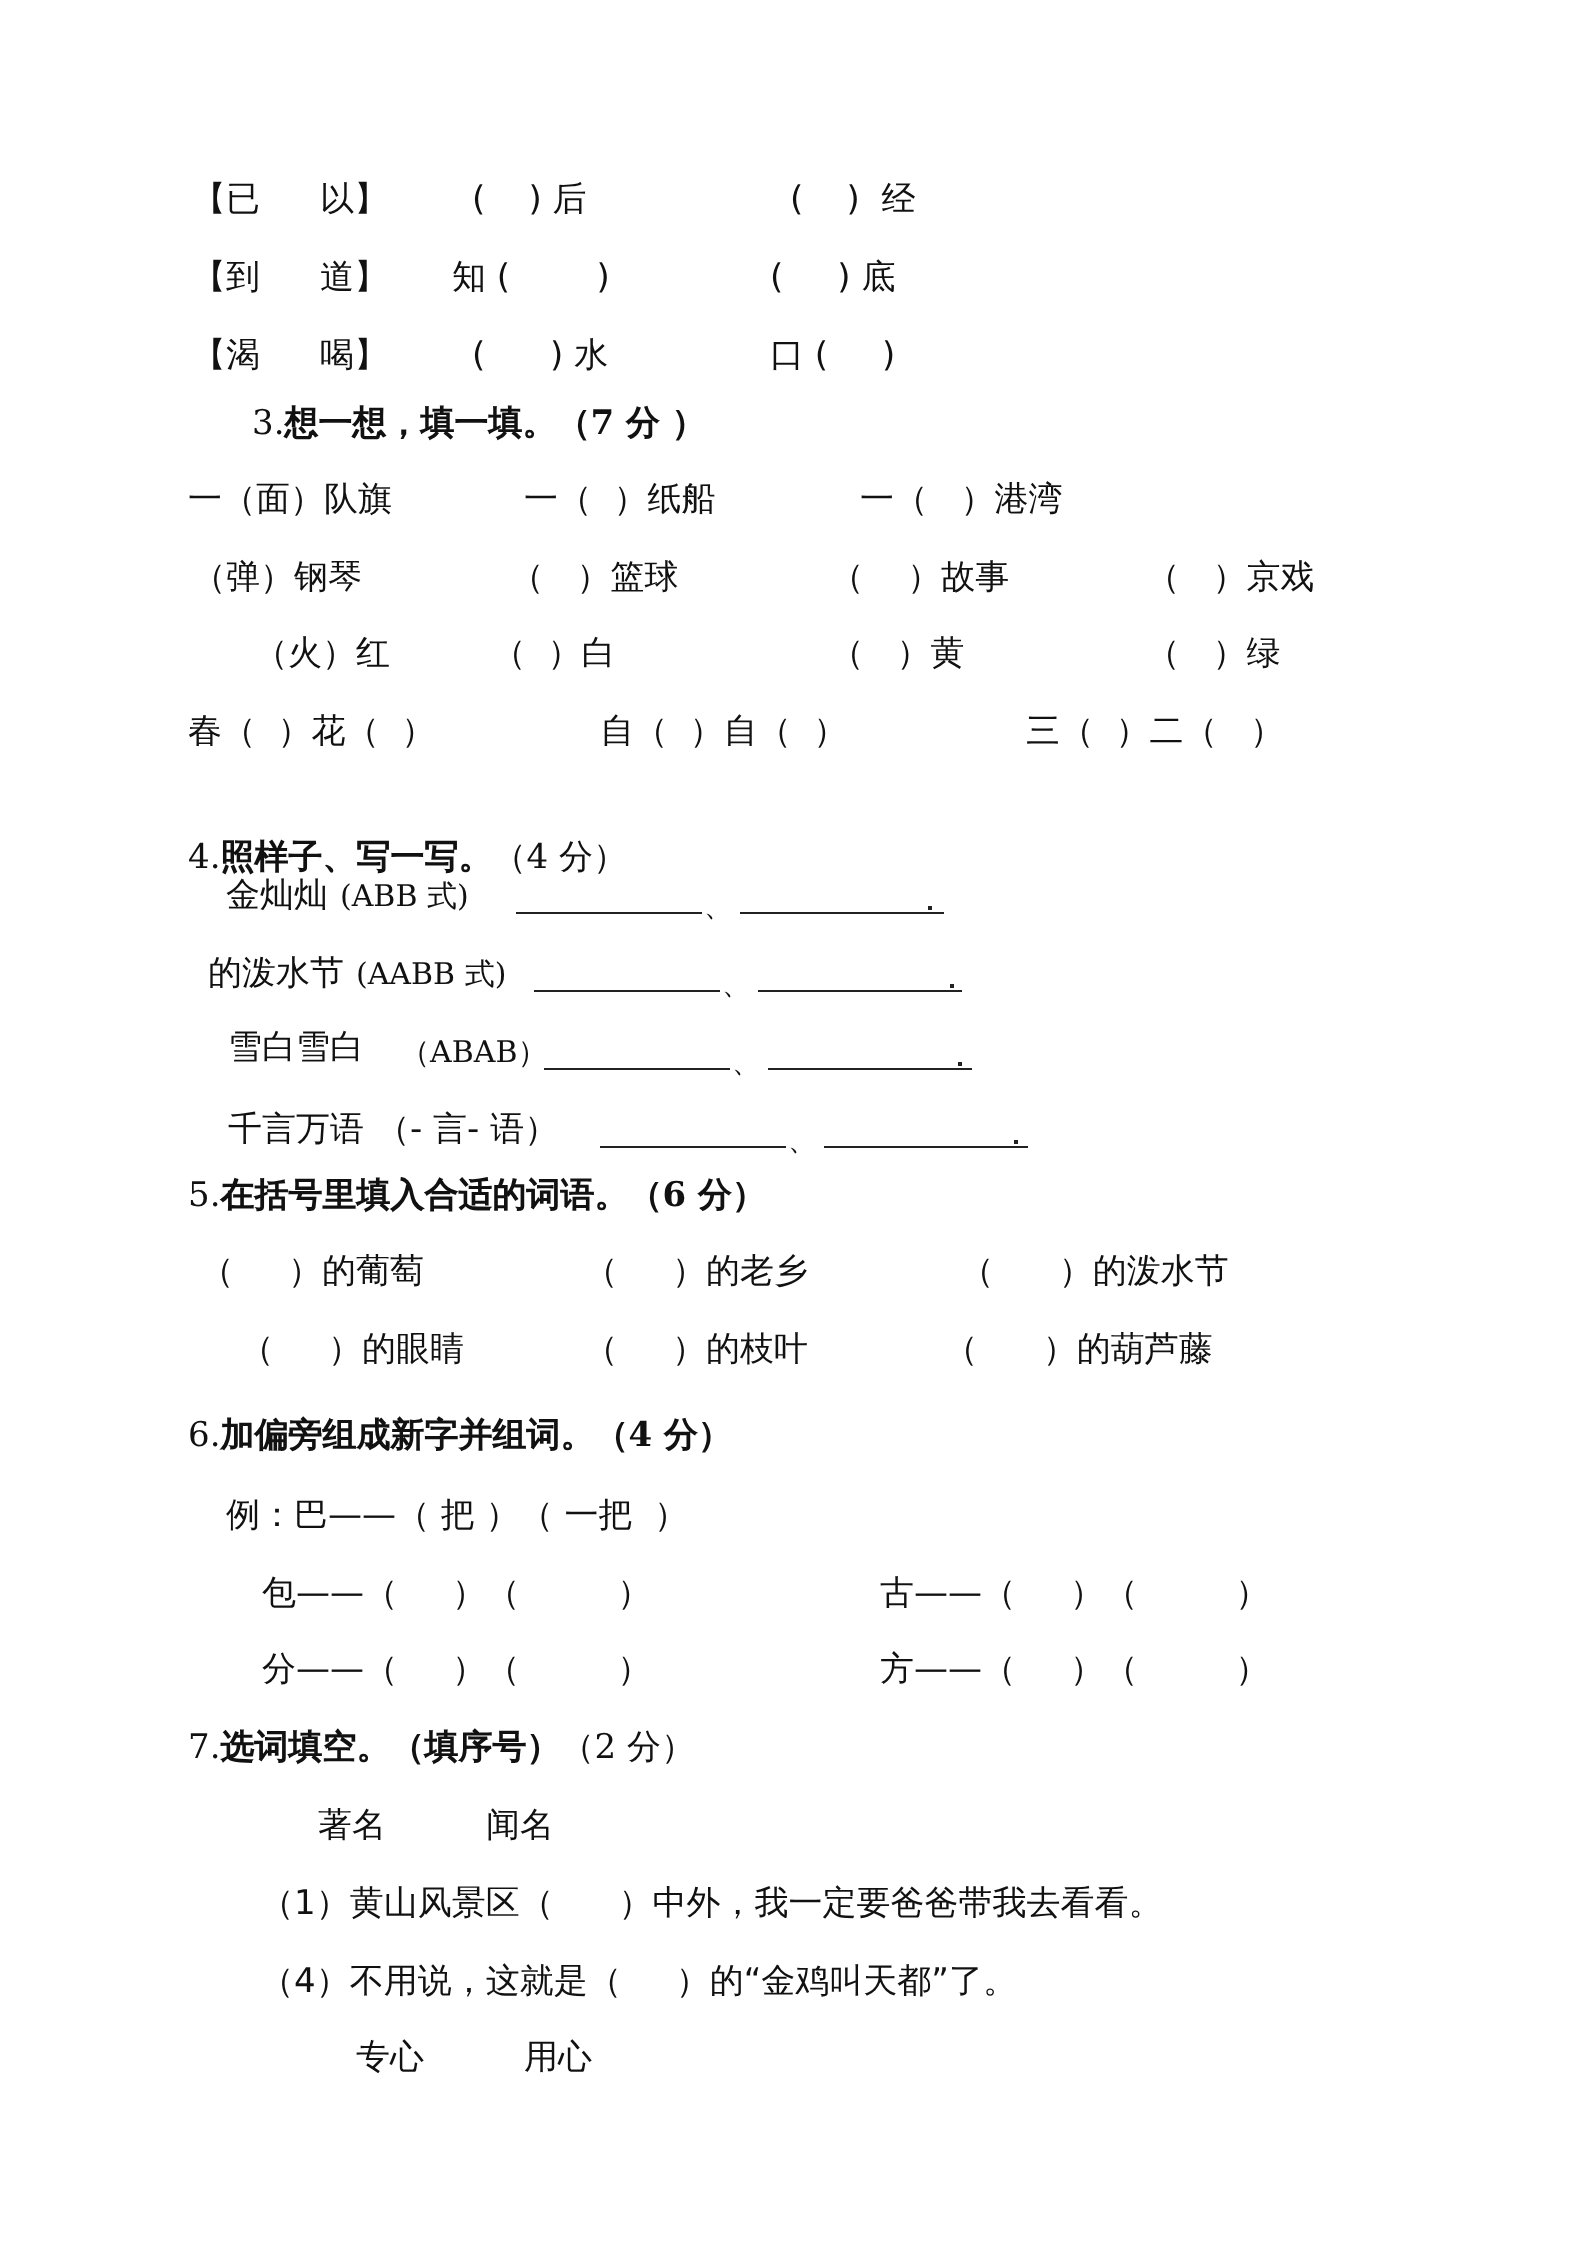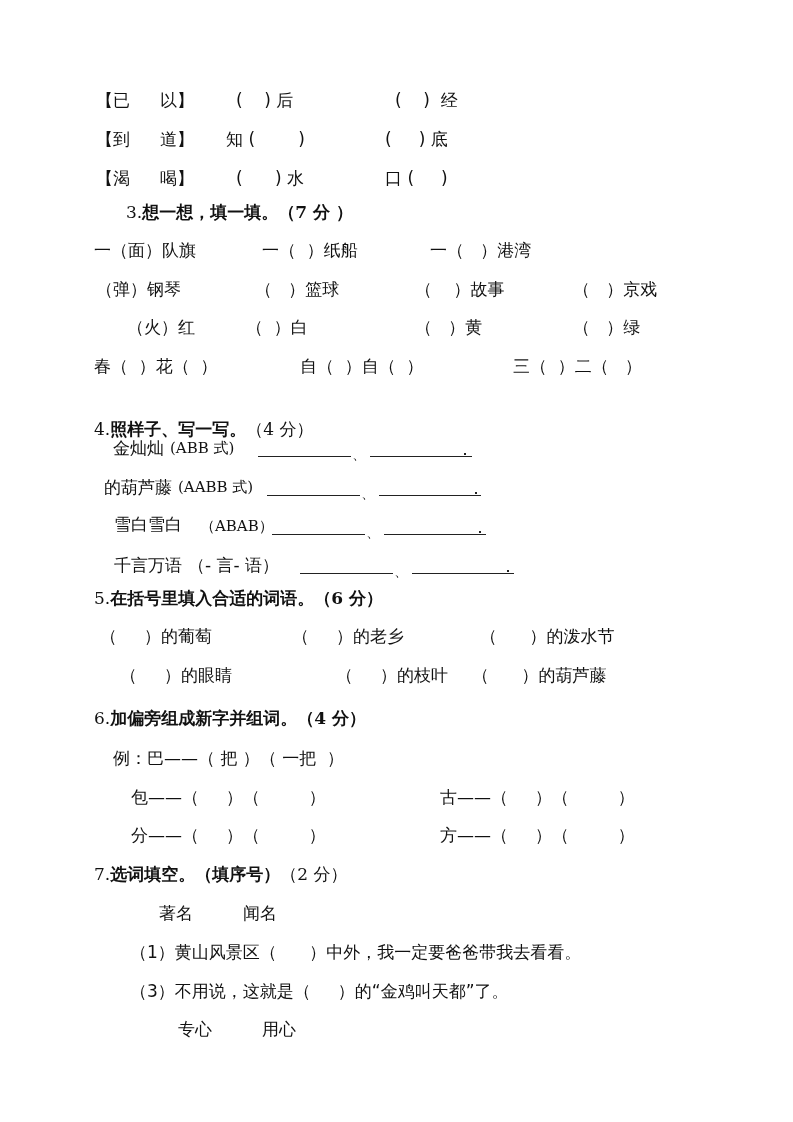--- a/index.html
+++ b/index.html
@@ -63,21 +63,21 @@
 <div>
   <span class="t" style="left:94px;top:398px;margin-top:20px;"><span class="num">4.</span><span class="h">照样子、写一写。</span><span class="pts">（4 分）</span></span>
 
   <span class="t" style="left:113px;top:437px;">金灿灿</span>
   <span class="t small" style="left:170px;top:437px;">(ABB 式)</span>
   <div class="blank" style="left:258px;top:456px;width:93px;"></div>
   <span class="dun" style="left:352px;top:447px;">、</span>
   <div class="blank" style="left:370px;top:456px;width:102px;"></div>
   <div class="dot" style="left:464px;top:453px;"></div>
 
-  <span class="t" style="left:104px;top:476px;">的葫芦藤</span>
+  <span class="t" style="left:104px;top:476px;">的泼水节</span>
   <span class="t small" style="left:178px;top:476px;">(AABB 式)</span>
   <div class="blank" style="left:267px;top:495px;width:93px;"></div>
   <span class="dun" style="left:361px;top:486px;">、</span>
   <div class="blank" style="left:379px;top:495px;width:102px;"></div>
   <div class="dot" style="left:475px;top:492px;"></div>
 
   <span class="t" style="left:114px;top:515px;font-family:Liberation Mono, monospace;">雪白雪白</span>
   <span class="t small" style="left:200px;top:515px;">（ABAB）</span>
   <div class="blank" style="left:272px;top:534px;width:93px;"></div>
   <span class="dun" style="left:366px;top:525px;">、</span>
@@ -91,34 +91,34 @@
   <div class="blank" style="left:412px;top:573px;width:102px;"></div>
   <div class="dot" style="left:507px;top:570px;"></div>
 </div>
 
 <div>
   <span class="t" style="left:94px;top:587px;"><span class="num">5.</span><span class="h">在括号里填入合适的词语。</span><span class="h pts">（6 分）</span></span>
   <span class="t" style="left:100px;top:625px;">（     ）的葡萄</span>
   <span class="t" style="left:292px;top:625px;">（     ）的老乡</span>
   <span class="t" style="left:480px;top:625px;">（      ）的泼水节</span>
   <span class="t" style="left:100px;top:664px;margin-left:20px;">（     ）的眼睛</span>
-  <span class="t" style="left:292px;top:664px;margin-left:44px;">（     ）的枝叶</span>
+  <span class="t" style="left:292px;top:664px;">（     ）的枝叶</span>
   <span class="t" style="left:472px;top:664px;">（      ）的葫芦藤</span>
 </div>
 
 <div>
   <span class="t" style="left:94px;top:707px;"><span class="num">6.</span><span class="h">加偏旁组成新字并组词。</span><span class="h pts">（4 分）</span></span>
   <span class="t" style="left:113px;top:747px;">例：巴——（ 把 ）（ 一把  ）</span>
   <span class="t" style="left:131px;top:786px;">包——（     ）（         ）</span>
   <span class="t" style="left:440px;top:786px;">古——（     ）（         ）</span>
   <span class="t" style="left:131px;top:824px;">分——（     ）（         ）</span>
   <span class="t" style="left:440px;top:824px;">方——（     ）（         ）</span>
 </div>
 
 <div>
   <span class="t" style="left:94px;top:863px;"><span class="num">7.</span><span class="h">选词填空。</span><span class="h">（填序号）</span><span class="pts">（2 分）</span></span>
   <span class="t" style="left:159px;top:902px;">著名</span>
   <span class="t" style="left:243px;top:902px;">闻名</span>
   <span class="t" style="left:130px;top:941px;">（1）黄山风景区（      ）中外，我一定要爸爸带我去看看。</span>
-  <span class="t" style="left:130px;top:980px;">（3）不用说，这就是（     ）的“金鸡叫天都”了。</span>
+  <span class="t" style="left:130px;top:980px;">（4）不用说，这就是（     ）的“金鸡叫天都”了。</span>
   <span class="t" style="left:178px;top:1018px;">专心</span>
   <span class="t" style="left:262px;top:1018px;">用心</span>
 </div>
 
 </body></html>

